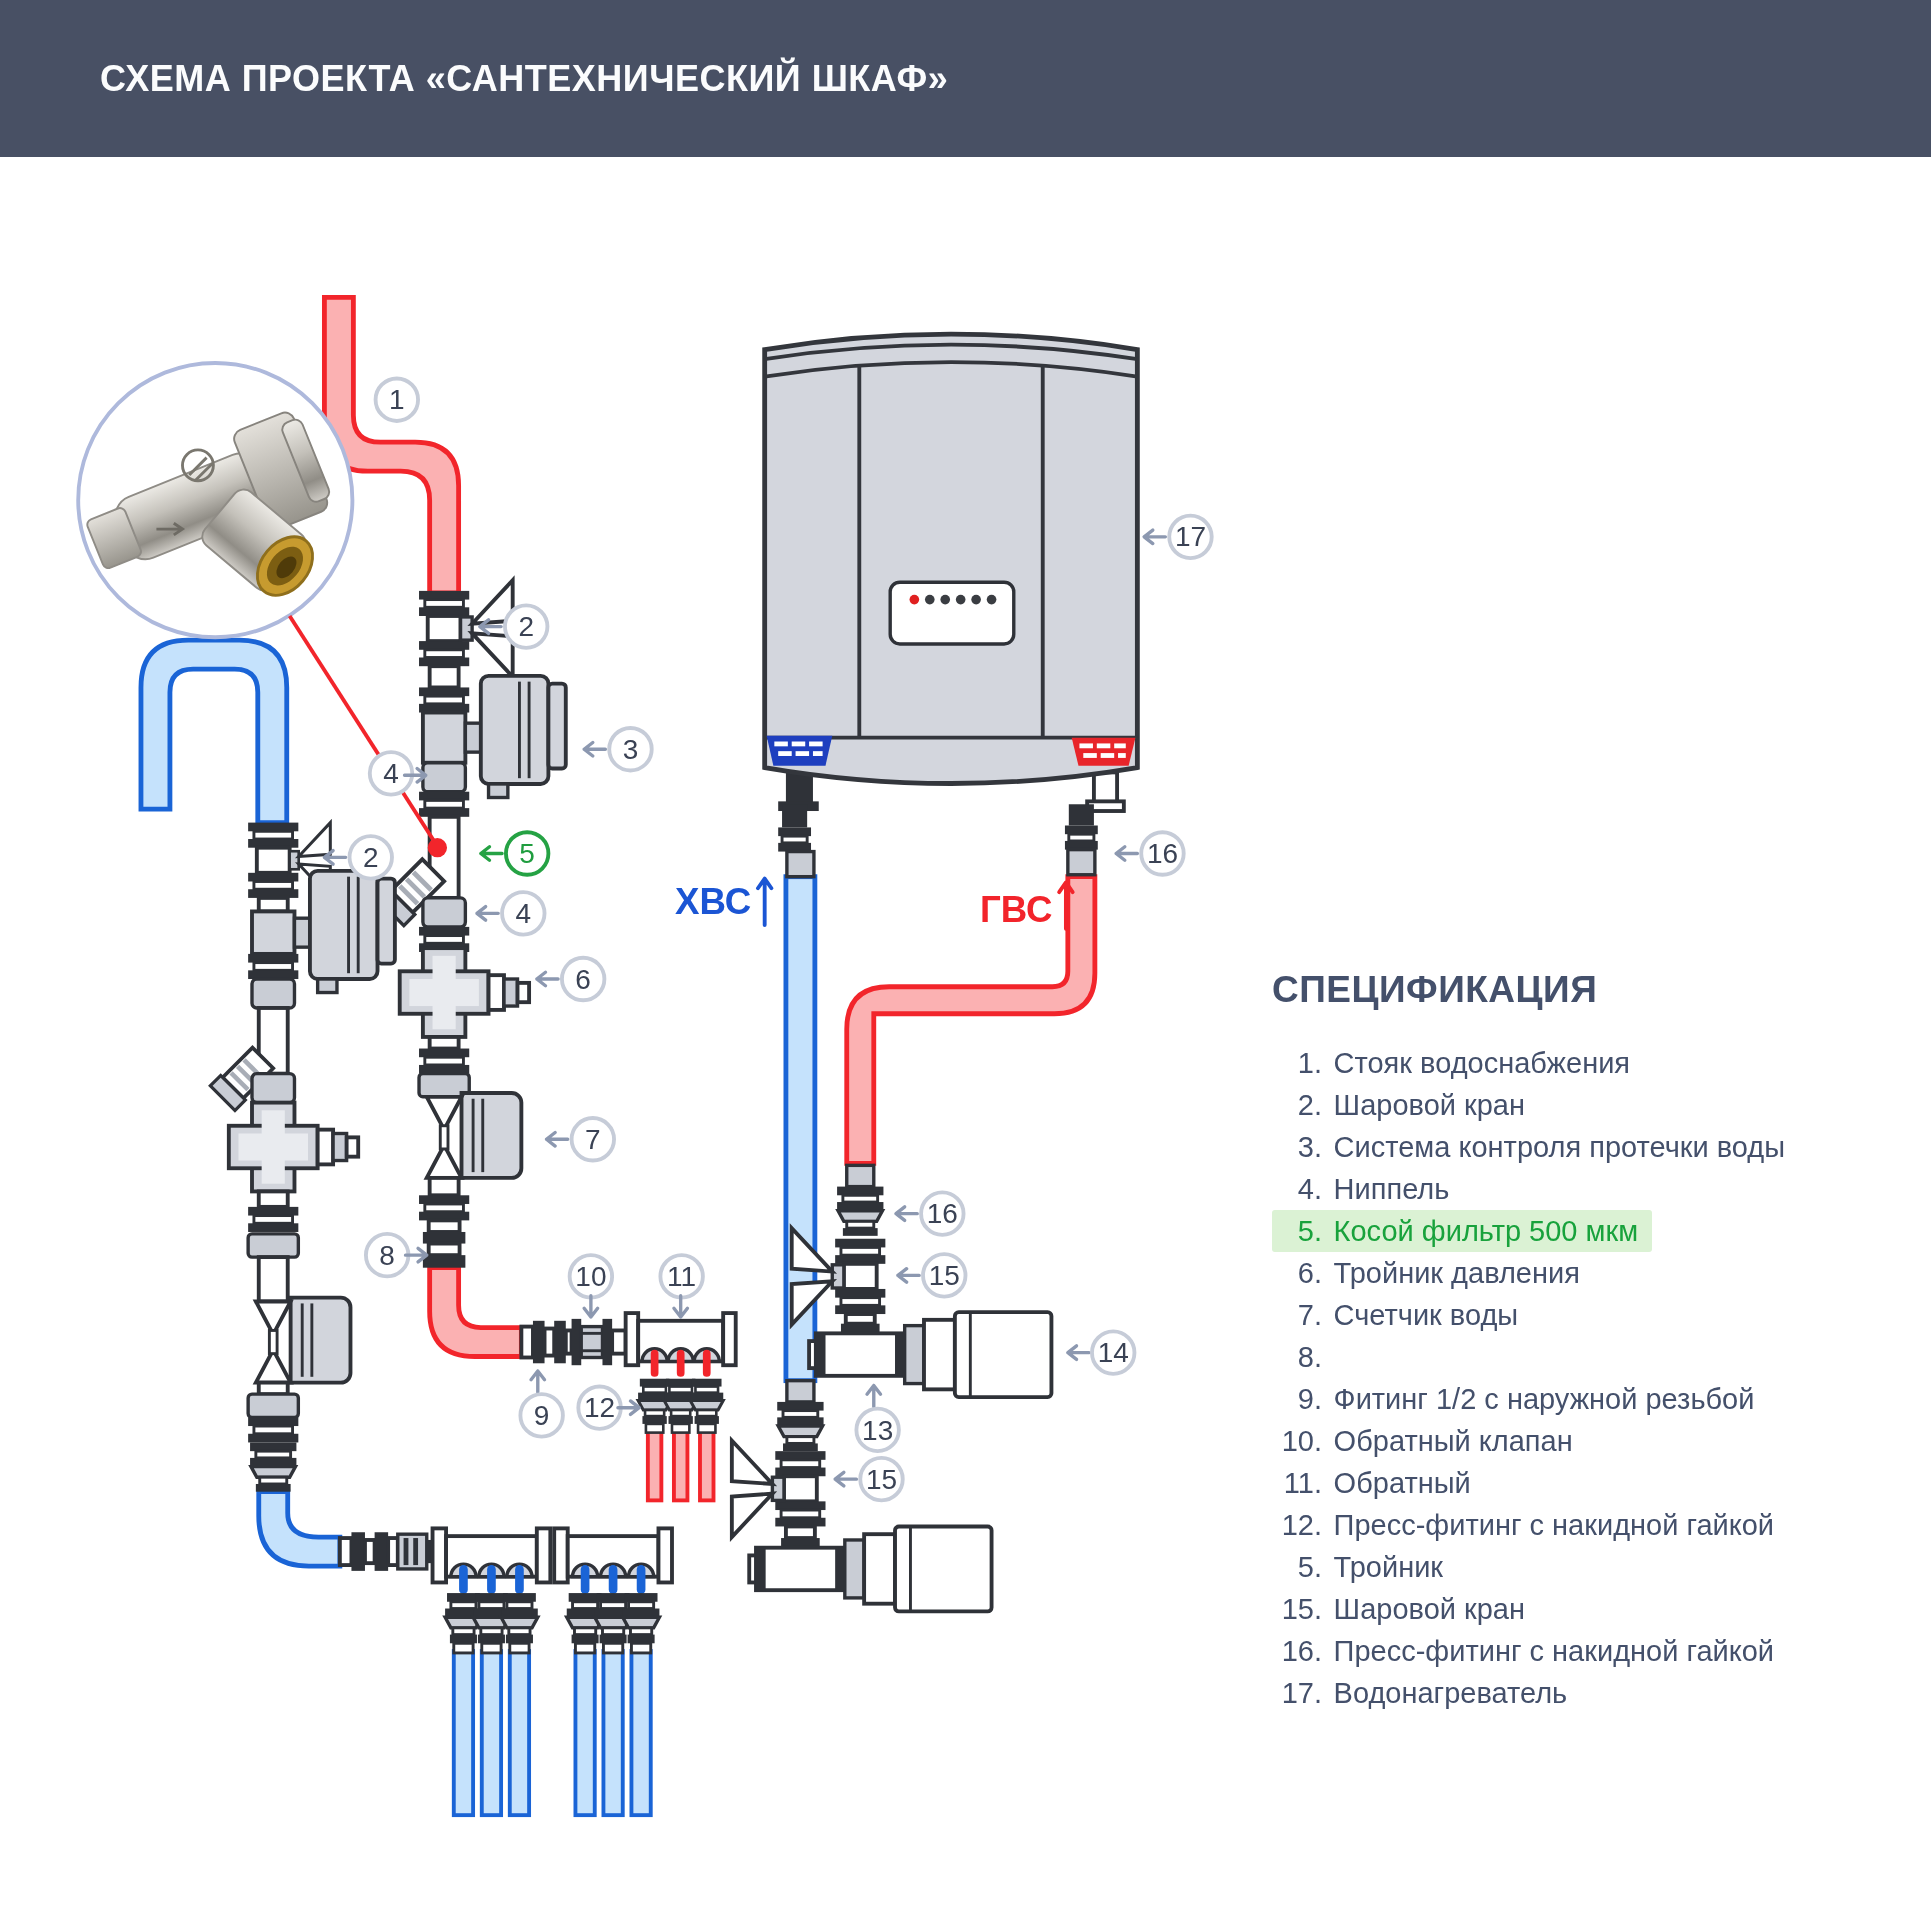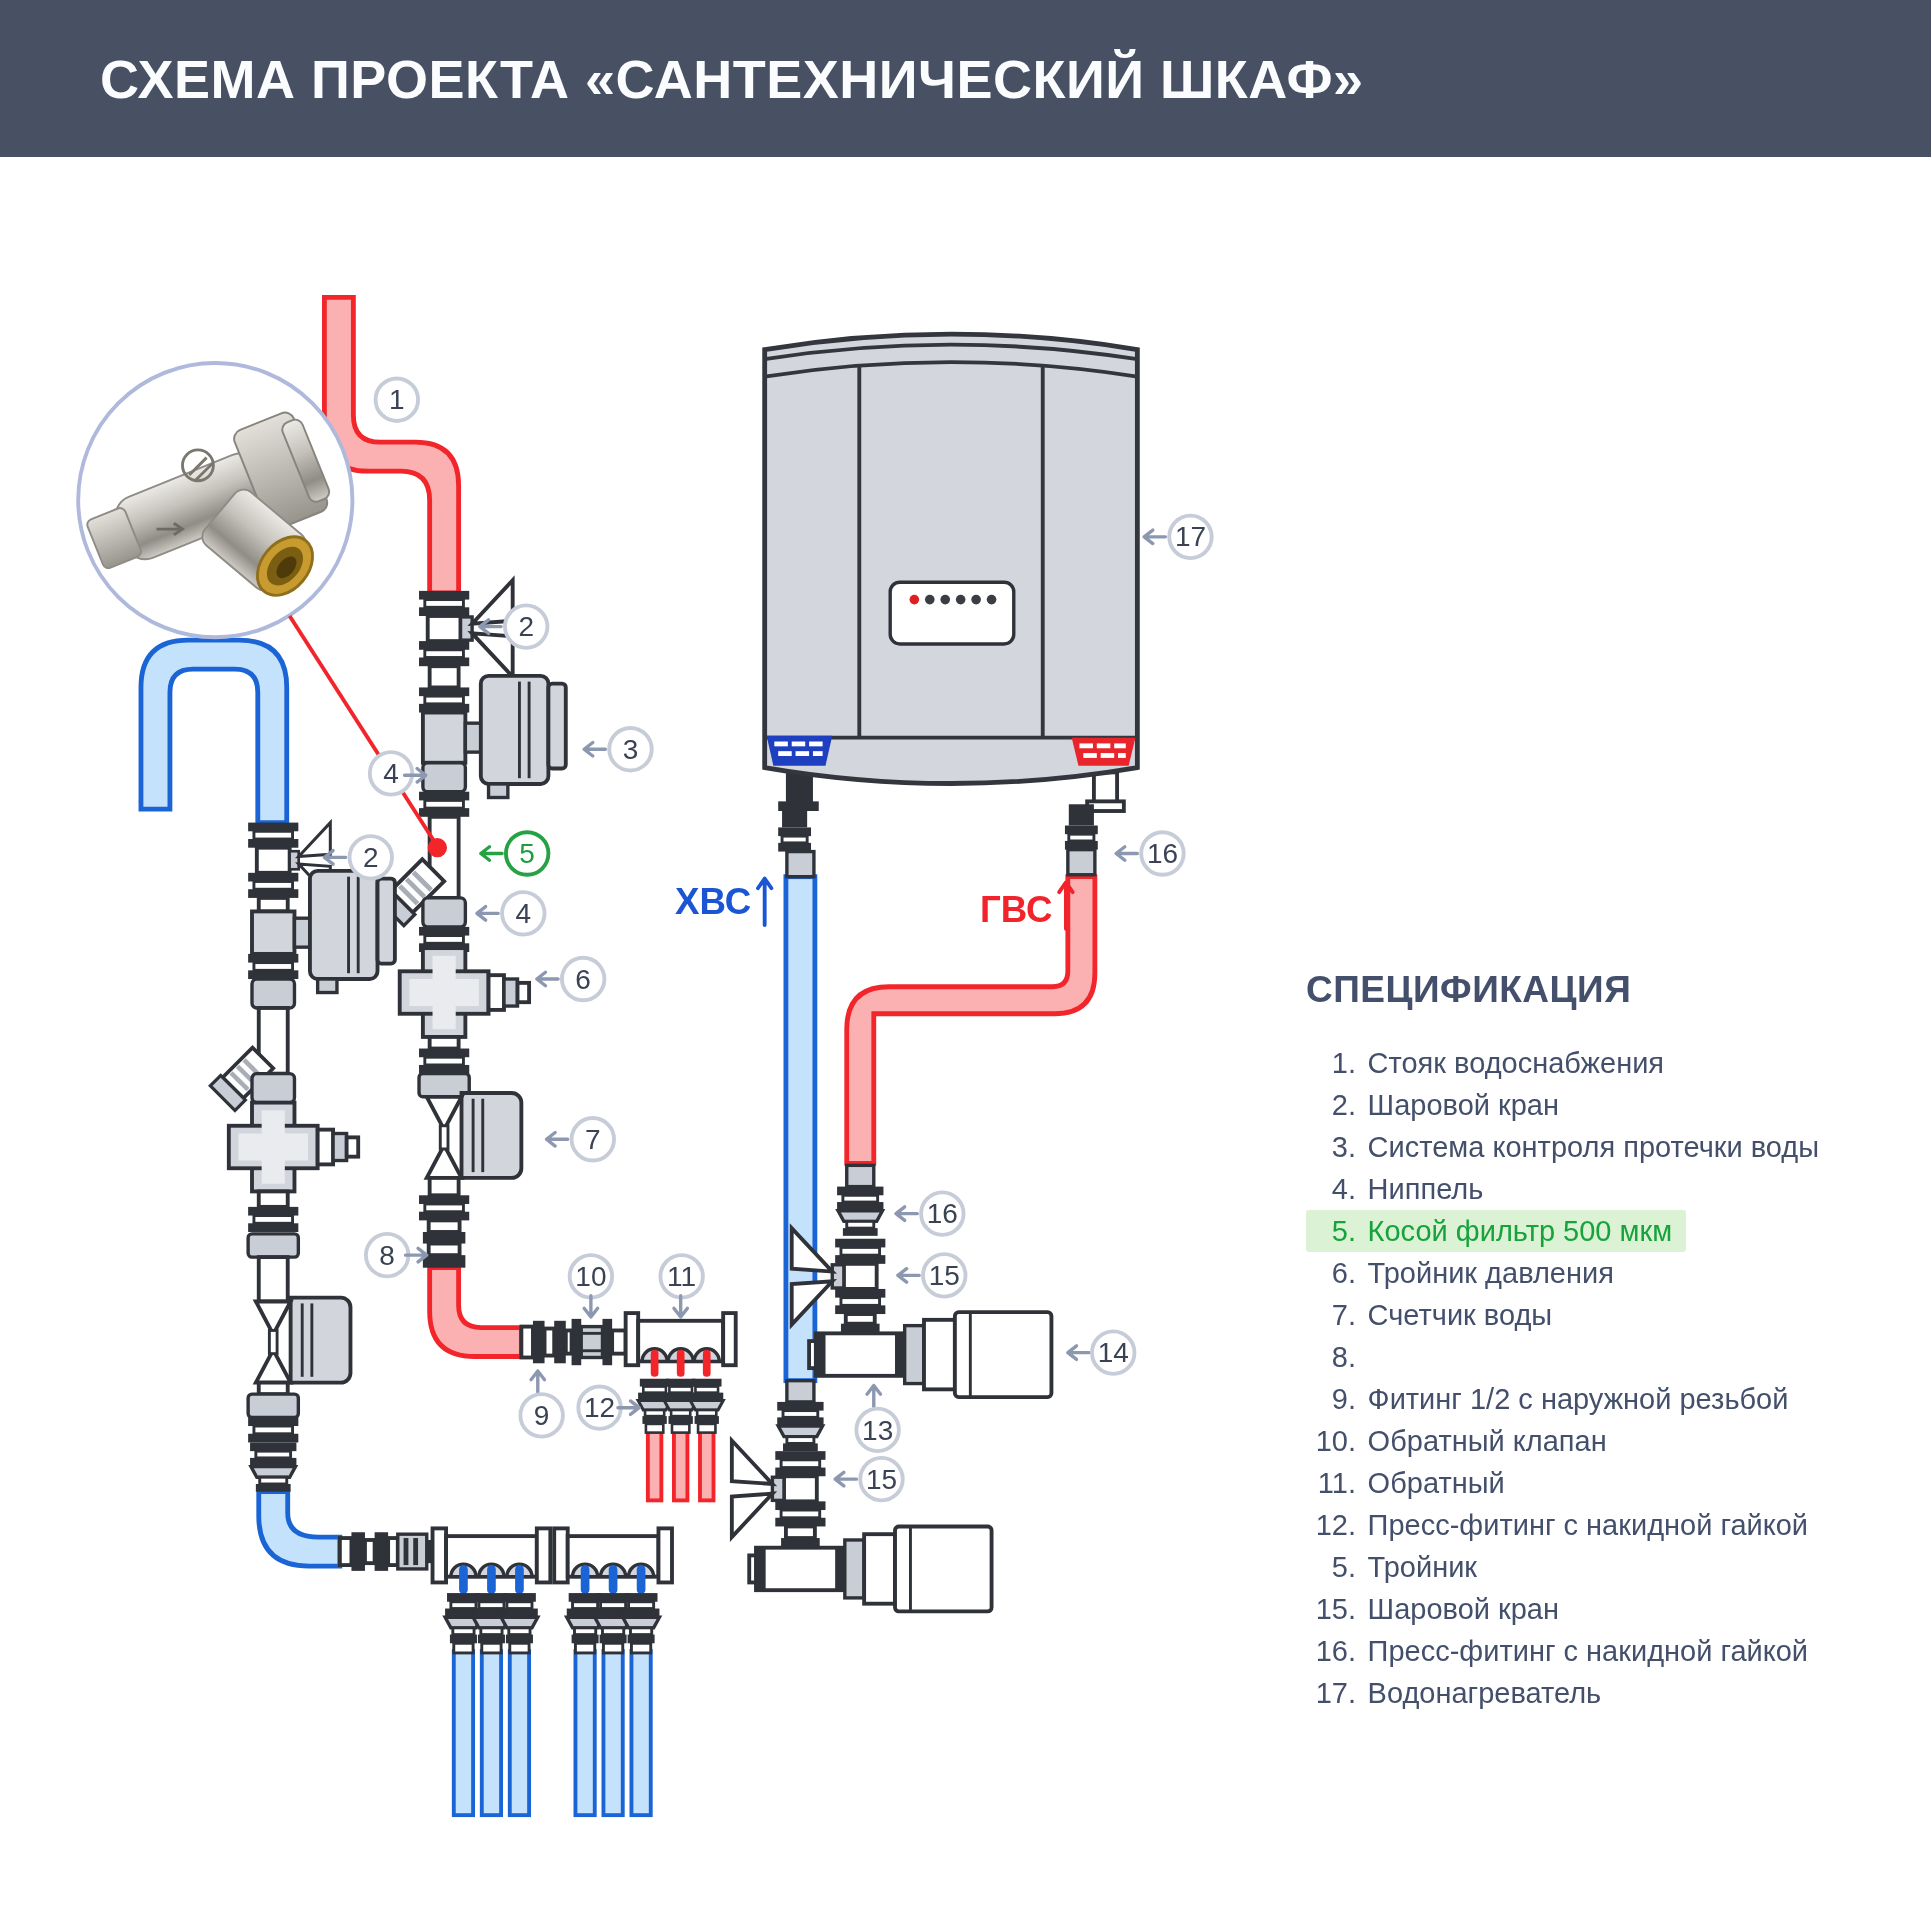--- a/index.html
+++ b/index.html
@@ -1,24 +1,24 @@
 <!DOCTYPE html>
 <html><head>
 <meta charset="utf-8">
 <style>
   html,body{margin:0;padding:0;}
   body{width:1931px;height:1931px;background:#ffffff;position:relative;overflow:hidden;
        font-family:"Liberation Sans",sans-serif;}
   .hdr{position:absolute;left:0;top:0;width:1931px;height:157px;background:#485064;
        display:flex;align-items:center;}
-  .hdr h1{margin:0 0 0 100px;font-size:54px;font-weight:700;color:#FBFCFD;letter-spacing:0.5px;white-space:nowrap;}
+  .hdr h1{margin:0 0 0 100px;font-size:36px;font-weight:700;color:#FBFCFD;letter-spacing:0.5px;white-space:nowrap;}
   .diagwrap{position:absolute;left:0;top:0;width:1931px;height:1931px;}
   svg.diag{position:absolute;left:0;top:0;}
   
-  .spec{position:absolute;left:1306px;top:969px;width:599px;color:#44506B;}
+  .spec{position:absolute;left:1272px;top:969px;width:599px;color:#44506B;}
   .spec h2{margin:0 0 31px 0;font-size:37px;font-weight:700;letter-spacing:0.5px;}
   .srow{display:flex;width:max-content;max-width:599px;line-height:42px;font-size:29px;
         padding:0 13.5px 0 0;border-radius:2.9px;}
   .srow .n{width:50px;text-align:right;margin-right:11.6px;flex:none;}
   .srow.hl{background:#DBF2D4;color:#18A23C;}
   
   .st{fill:#ffffff;stroke:#2F3238;stroke-width:4;}
   .st3{fill:#ffffff;stroke:#2F3238;stroke-width:3;}
   .gy{fill:#D2D5DC;stroke:#2F3238;stroke-width:4;}
   .gy2{fill:#C9CDD5;stroke:#2F3238;stroke-width:3.5;}

